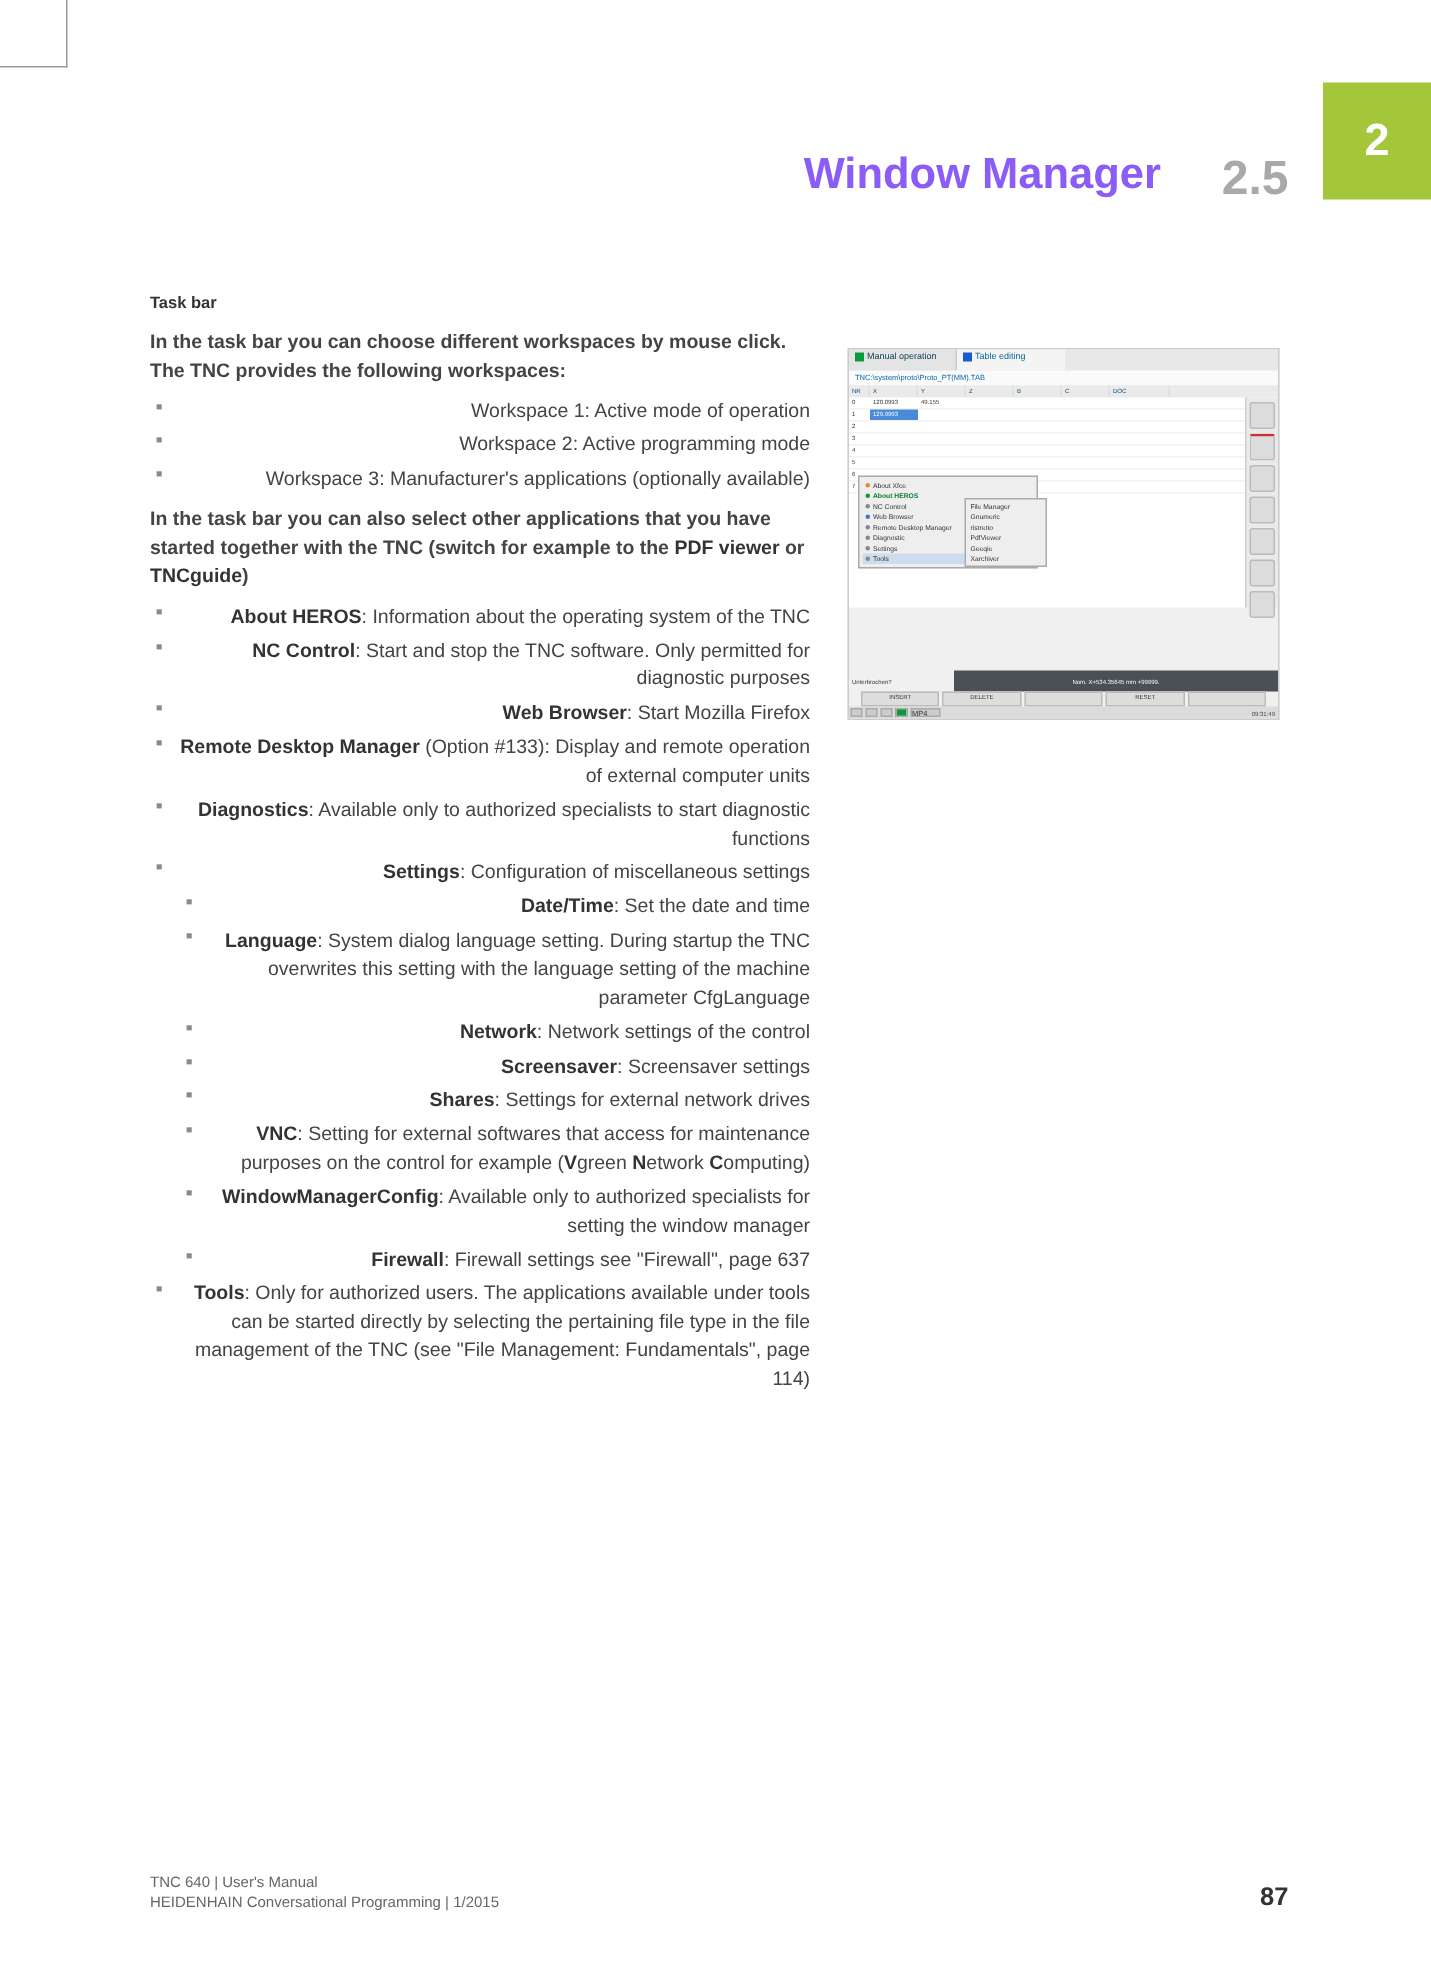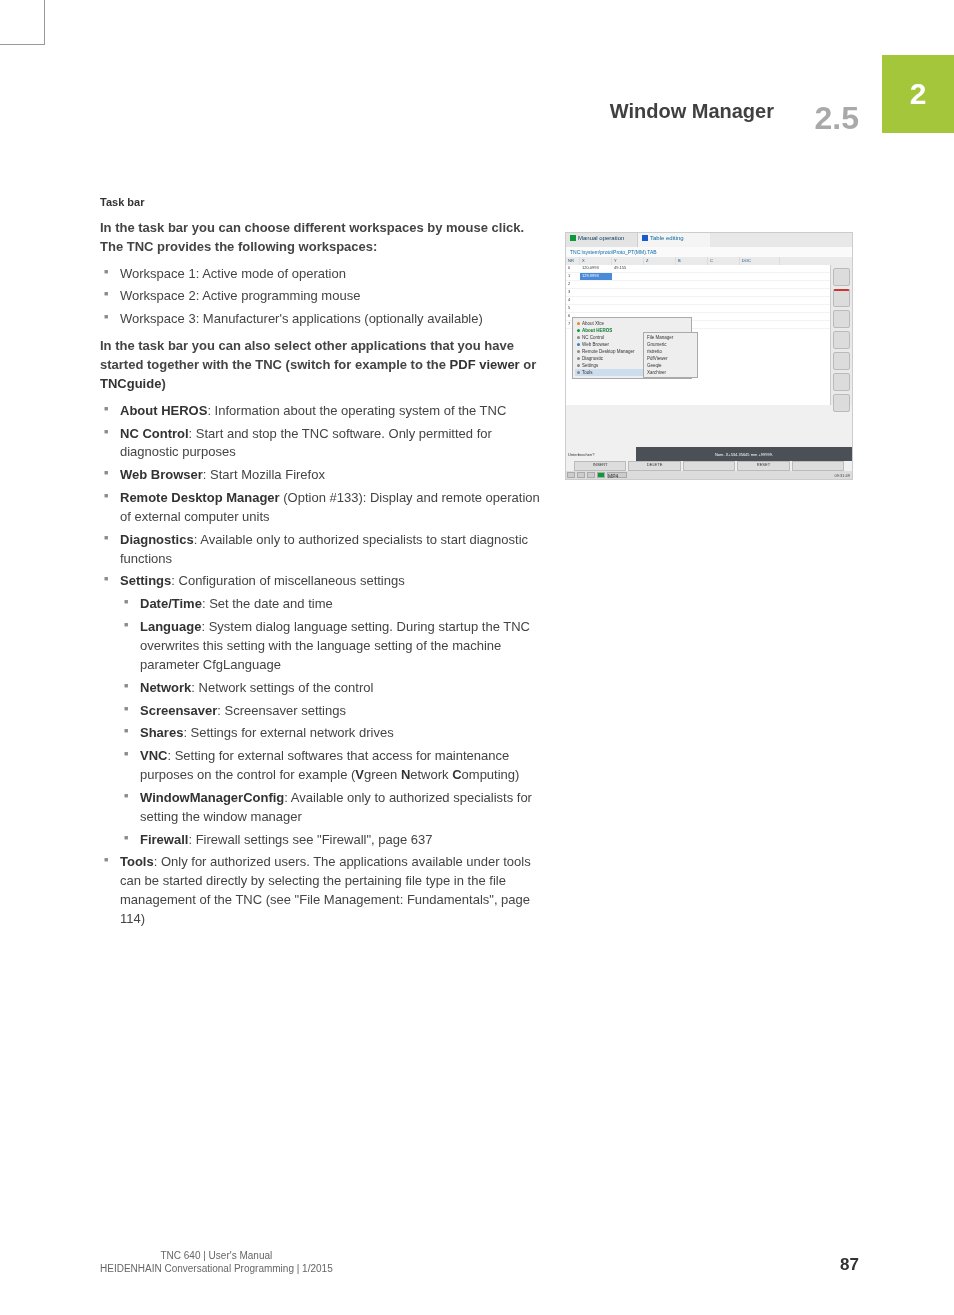--- a/index.html
+++ b/index.html
@@ -33,22 +33,22 @@
       top: 100px;
       right: 95px;
       color: #a9a9a9;
       font-size: 32px;
       font-weight: bold;
     }
     .header-section {
       position: absolute;
       top: 100px;
       right: 130px;
-      color: #404040;
-      font-size: 20px;
+      color: #8b5cf6;
+      font-size: 29px;
       font-weight: bold;
     }
 
     .content {
       position: absolute;
       left: 100px;
       top: 195px;
       width: 440px;
       font-size: 13px;
       line-height: 1.45;
@@ -56,21 +56,21 @@
     }
     .heading {
       font-size: 11px;
       font-weight: bold;
       color: #333;
       margin-bottom: 8px;
     }
     .para { margin-bottom: 8px; font-weight: bold; }
     .content strong { color: #333; }
     ul.pl0 { list-style: none; padding-left: 0; margin-bottom: 8px; }
-    ul.pl0 > li { position: relative; padding-left: 20px; margin-bottom: 4px; }
+    ul.pl0 > li { position: relative; padding-left: 20px; margin-bottom: 4px; text-align: right; }
     ul.pl0 > li::before {
       content: "■";
       position: absolute;
       left: 4px;
       top: 2px;
       font-size: 7px;
       color: #8a8a8a;
     }
     ul.nested { list-style: none; padding-left: 0; margin-top: 4px; }
     ul.nested > li { position: relative; padding-left: 20px; margin-bottom: 4px; }
@@ -159,41 +159,41 @@
 
     .footer {
       position: absolute;
       bottom: 40px;
       left: 100px;
       right: 95px;
       display: flex;
       align-items: flex-end;
       justify-content: space-between;
     }
-    .footer-left { font-size: 10px; color: #666; line-height: 1.3; text-align: center; }
+    .footer-left { font-size: 10px; color: #666; line-height: 1.3; }
     .page-num { font-size: 17px; font-weight: bold; color: #333; }
   </style>
 </head>
 <body>
 
 <div class="crop-mark-v"></div>
 <div class="crop-mark-h"></div>
 
 <div class="chapter-tab">2</div>
 
 <div class="header-title">2.5</div>
 <div class="header-section" style="right: 180px;">Window Manager</div>
 
 <div class="content">
   <div class="heading">Task bar</div>
   <div class="para">In the task bar you can choose different workspaces by mouse click. The TNC provides the following workspaces:</div>
 
   <ul class="pl0">
     <li>Workspace 1: Active mode of operation</li>
-    <li>Workspace 2: Active programming mouse</li>
+    <li>Workspace 2: Active programming mode</li>
     <li>Workspace 3: Manufacturer's applications (optionally available)</li>
   </ul>
 
   <div class="para">
     <span>In the task bar you can also select other applications that you have started together with the TNC (switch for example to the </span><strong>PDF viewer</strong><span> or </span><strong>TNCguide</strong><span>)</span>
   </div>
 
 
   <ul class="pl0">
     <li><strong>About HEROS</strong><span>: Information about the operating system of the TNC</span></li>

